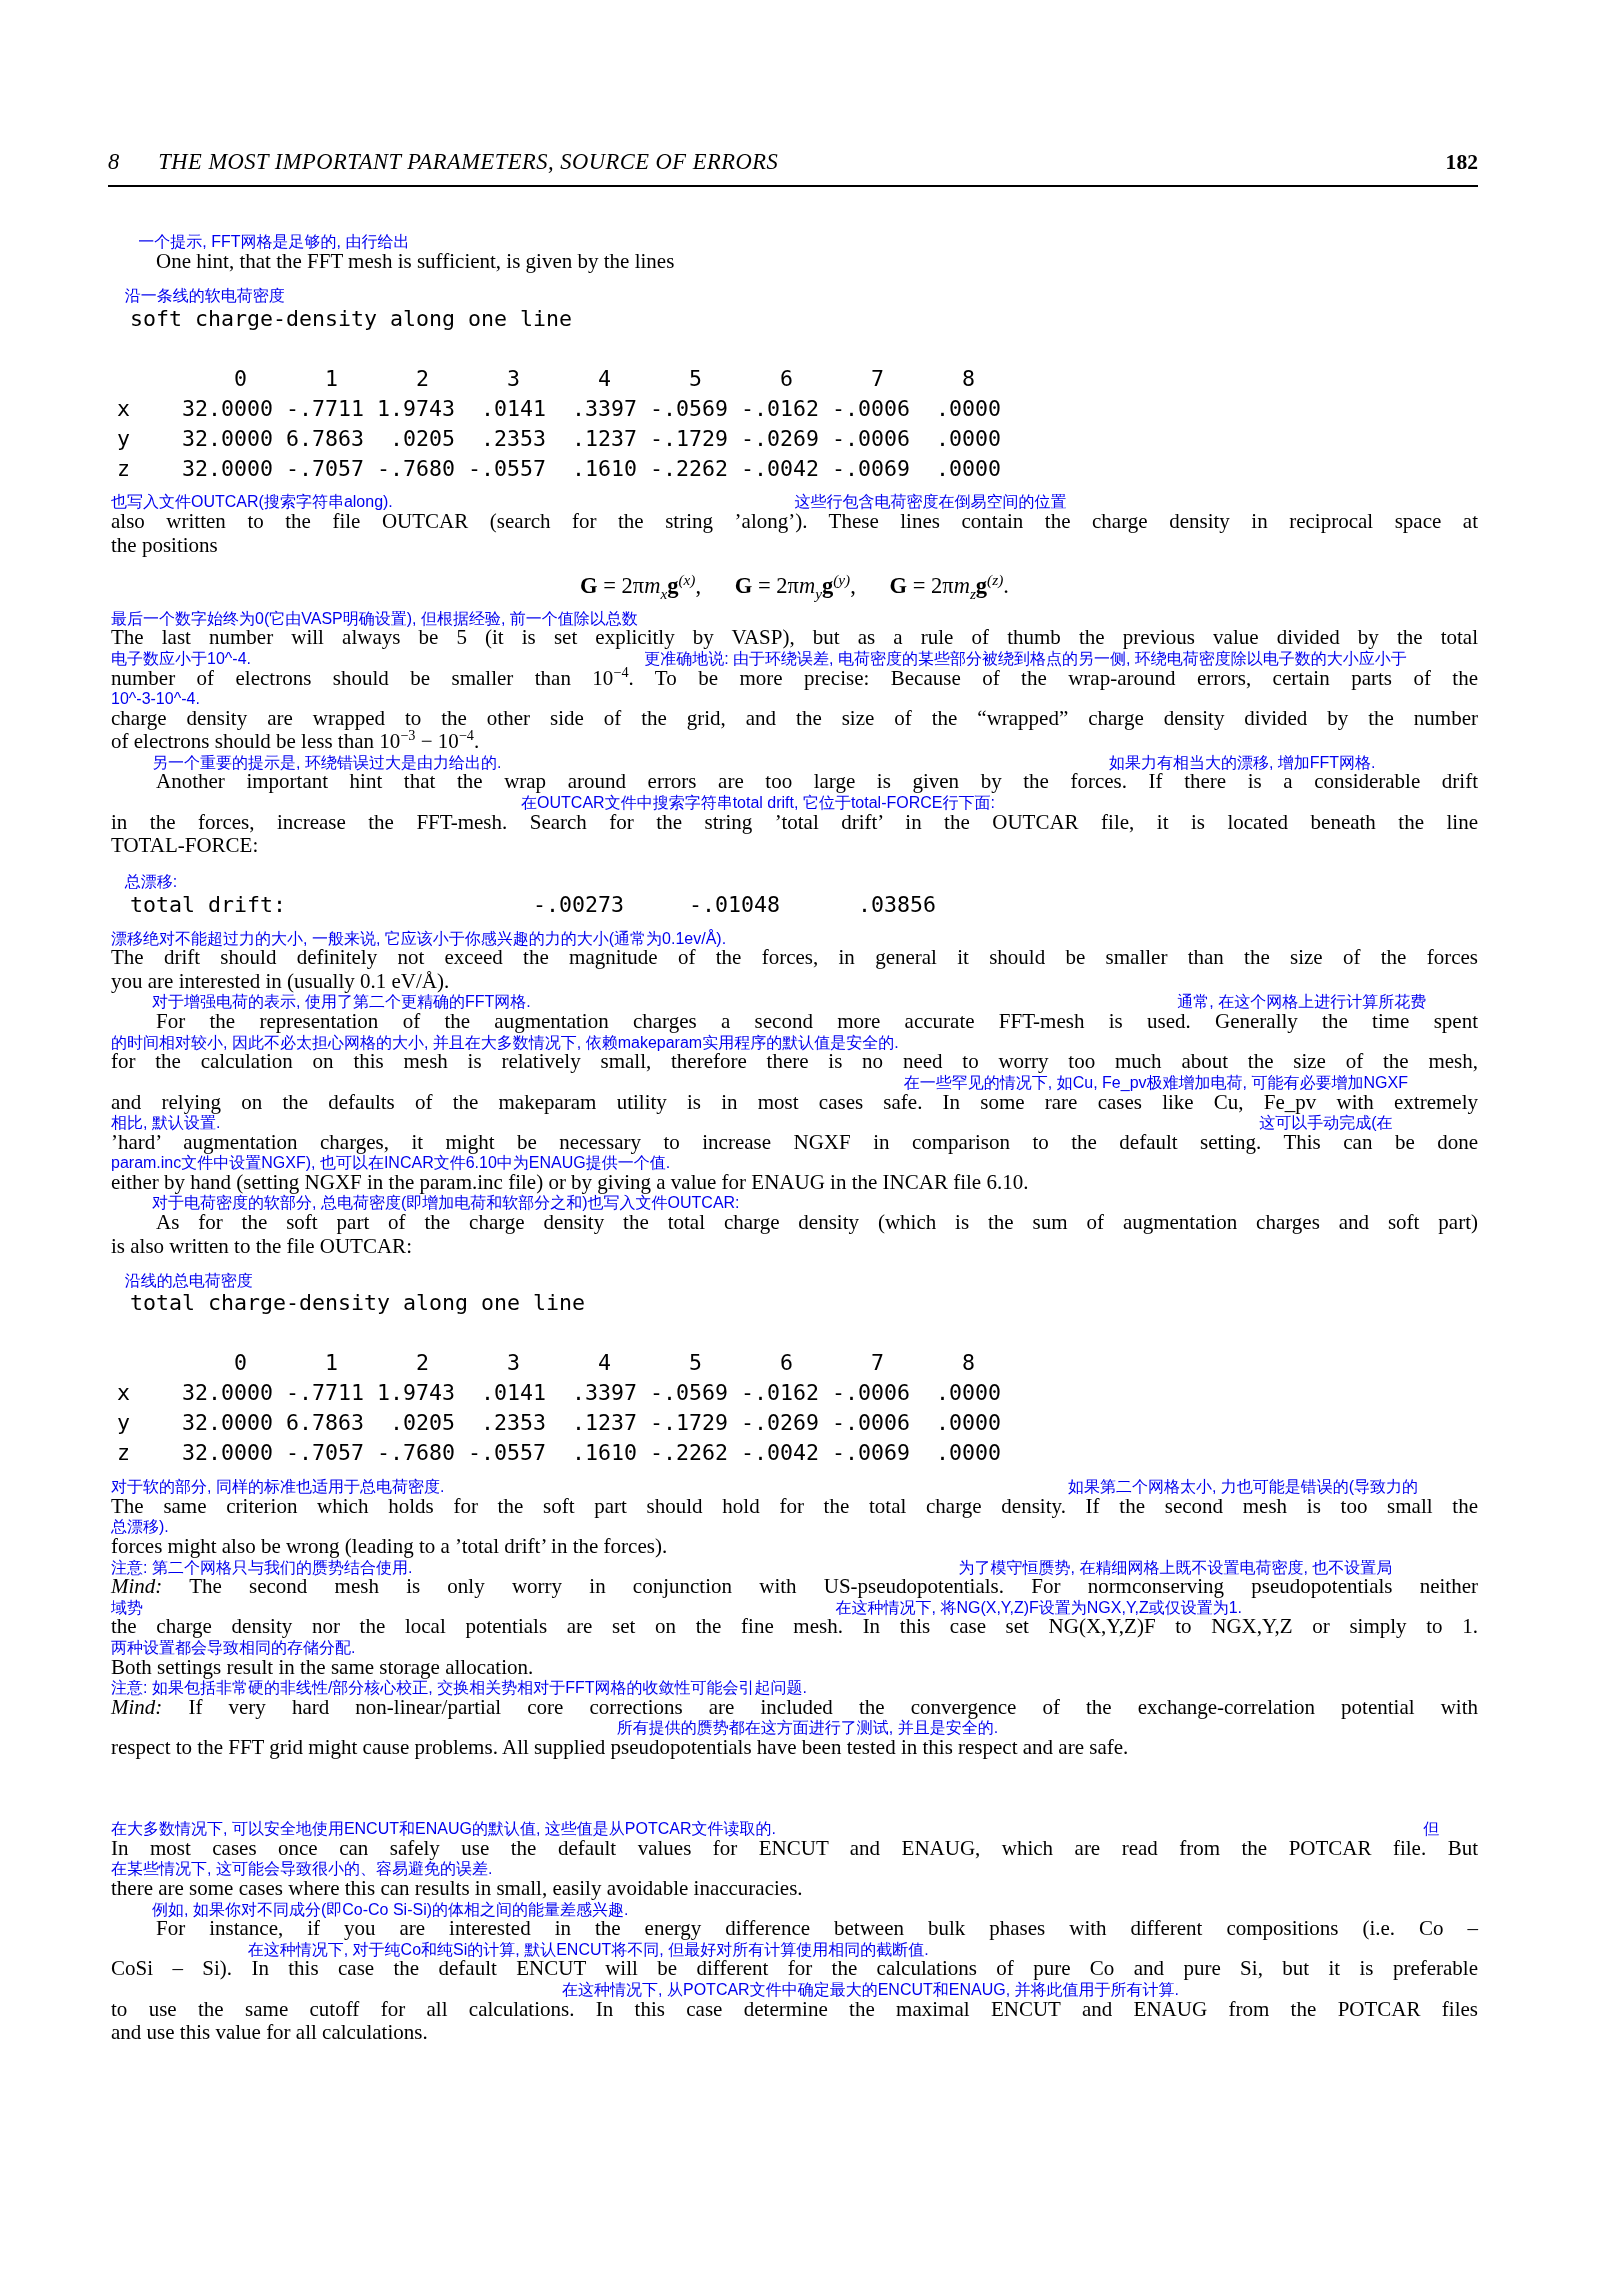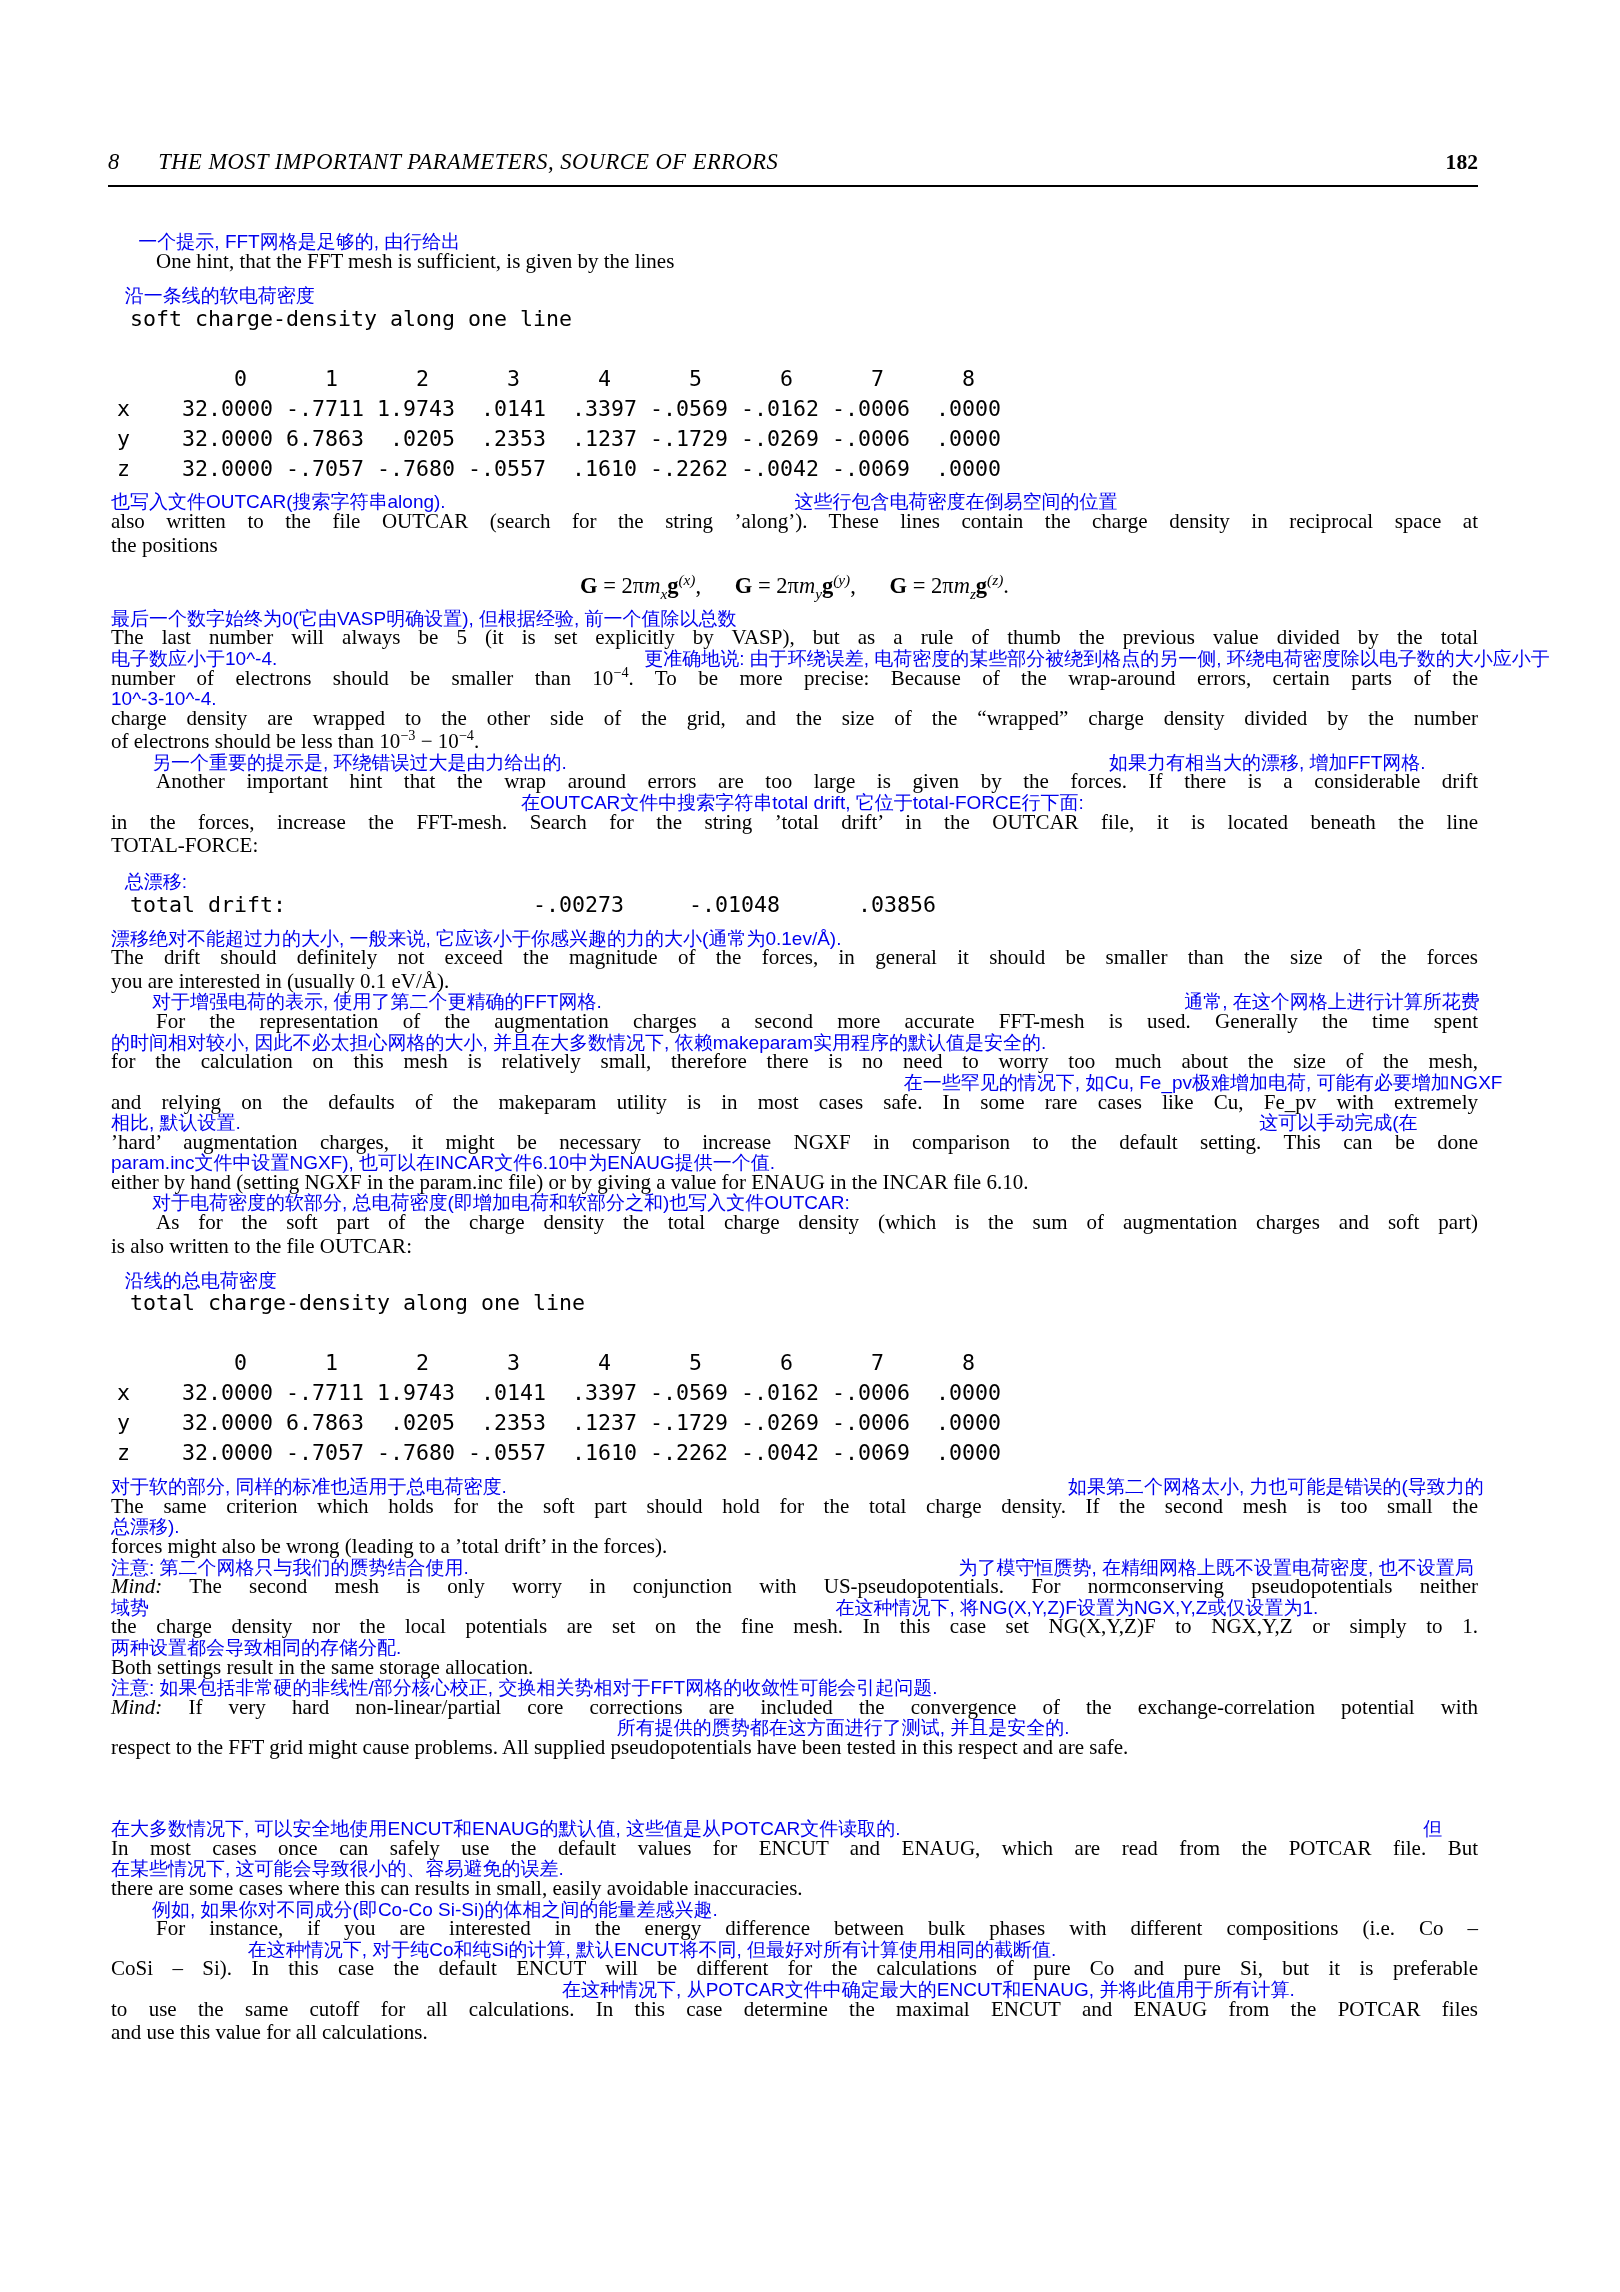--- a/index.html
+++ b/index.html
@@ -8,21 +8,21 @@
   .hdr{position:absolute;top:149px;left:108px;width:1370px;
        border-bottom:2px solid #000;padding-bottom:9.8px;
        display:flex;align-items:baseline;}
   .hdr .sec{font-style:italic;font-size:22.5px;margin-right:39px;}
   .hdr .ttl{font-style:italic;font-size:22.5px;letter-spacing:0.5px;flex:1;}
   .hdr .pg{font-size:21.6px;font-style:normal;font-weight:bold;}
   .bodycol{position:absolute;top:233px;left:111px;width:1367px;}
   .unit{position:relative;}
   .annrow{position:relative;height:16.7px;line-height:15.7px;}
   .ann{position:absolute;top:1px;white-space:nowrap;color:var(--annc,#0000ee);
-       font-size:19px;font-family:"Liberation Sans",sans-serif;}
+       font-size:16px;font-family:"Liberation Sans",sans-serif;}
   .annrow.big{height:21.6px;}
   .annrow.big .ann{font-size:16.7px;}
   .ml{font-size:21px;line-height:23.5px;text-align:justify;}
   .ml.j{text-align-last:justify;}
   .ml.ind{text-indent:45px;}
   .sp{font-size:.68em;vertical-align:super;line-height:0;}
   .sb{font-size:.68em;vertical-align:sub;line-height:0;font-style:italic;}
   .b{font-weight:bold;}
   .i{font-style:italic;}
   .formula{text-align:center;font-size:22.5px;line-height:33px;white-space:pre;
@@ -130,21 +130,21 @@
           <span class="ann" style="left: 0%;">漂移绝对不能超过力的大小, 一般来说, 它应该小于你感兴趣的力的大小(通常为0.1ev/Å).</span>
         </div>
         <div class="ml j">The drift should definitely not exceed the magnitude of the forces, in general it should be smaller than the size of the forces</div>
       </div>
       <div class="unit">
         <div class="ml">you are interested in (usually 0.1 eV/Å).</div>
       </div>
       <div class="unit">
         <div class="annrow">
           <span class="ann" style="left: 3%;">对于增强电荷的表示, 使用了第二个更精确的FFT网格.</span>
-          <span class="ann" style="left: 78%; margin-left: 7px;">通常, 在这个网格上进行计算所花费</span>
+          <span class="ann" style="left: 78%;">通常, 在这个网格上进行计算所花费</span>
         </div>
         <div class="ml j ind">For the representation of the augmentation charges a second more accurate FFT-mesh is used. Generally the time spent</div>
       </div>
       <div class="unit">
         <div class="annrow">
           <span class="ann" style="left: 0%;">的时间相对较小, 因此不必太担心网格的大小, 并且在大多数情况下, 依赖makeparam实用程序的默认值是安全的.</span>
         </div>
         <div class="ml j">for the calculation on this mesh is relatively small, therefore there is no need to worry too much about the size of the mesh,</div>
       </div>
       <div class="unit">

